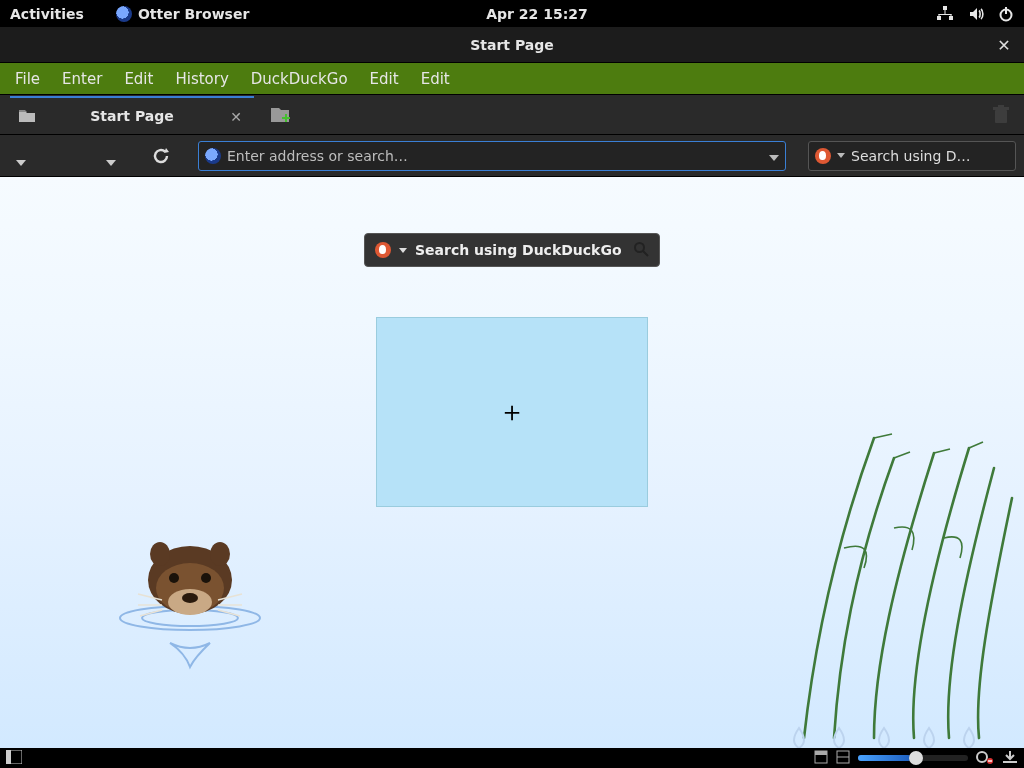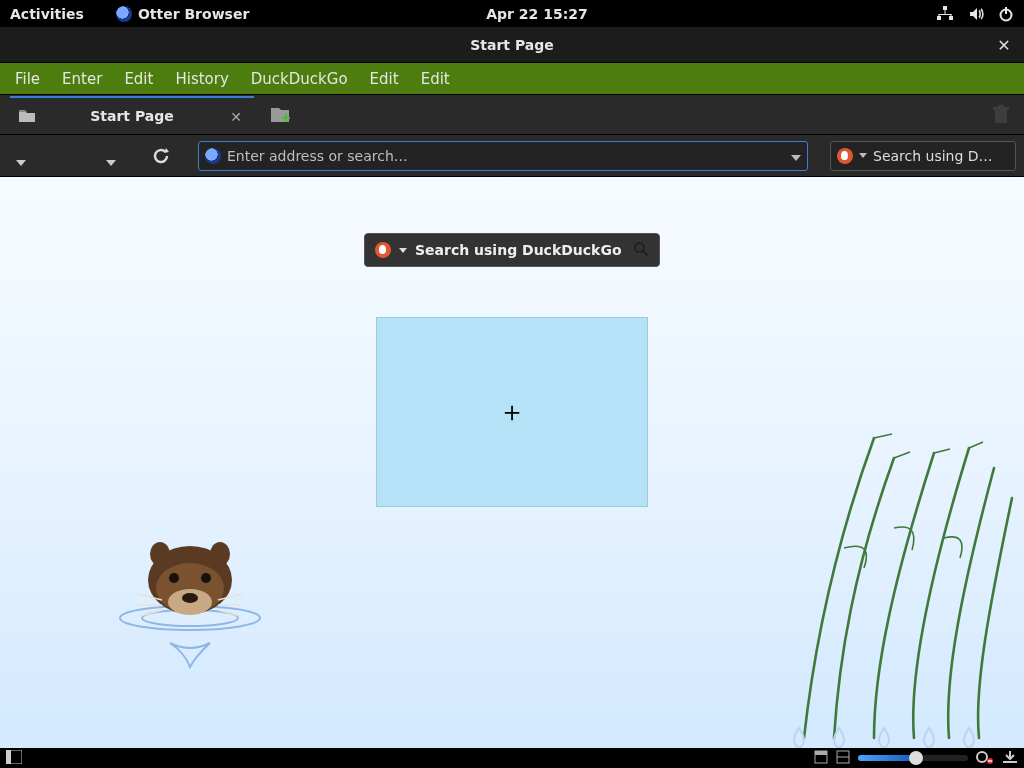--- a/index.html
+++ b/index.html
@@ -65,21 +65,21 @@
   }
   .nav-btn.small-arrow svg{margin-bottom:4px;}
   .reload { width: 30px; height: 30px; display:flex;align-items:center;justify-content:center;}
   .addr {
     flex: 1; height: 30px; background: #232323; border: 1px solid #3a7fd5;
     border-radius: 3px; display: flex; align-items: center; gap: 6px; padding: 0 6px;
     font-size: 14px; color: #bdbdbd;
   }
   .addr .drop { margin-left:auto; }
   .searchbox {
-    width: 186px; height: 30px; background: #232323; border: 1px solid #555;
+    width: 208px; height: 30px; background: #232323; border: 1px solid #555;
     border-radius: 3px; display: flex; align-items: center; gap: 6px; padding: 0 6px;
     font-size: 14px; color: #ddd; overflow:hidden; white-space:nowrap;
   }
   .otter-favicon, .ddg-favicon {
     width:16px;height:16px;border-radius:50%;display:inline-block;flex:none;
   }
   .otter-favicon{ background: radial-gradient(circle at 40% 40%, #7aa8ff 0 45%, #1a3a8a 46% 100%);} 
   .ddg-favicon{ background:#de5833; position:relative;}
   .ddg-favicon::after{content:"";position:absolute;left:4px;top:3px;width:7px;height:9px;background:#fff;border-radius:50% 50% 45% 45%;}
   .tiny-caret{display:inline-block;}

